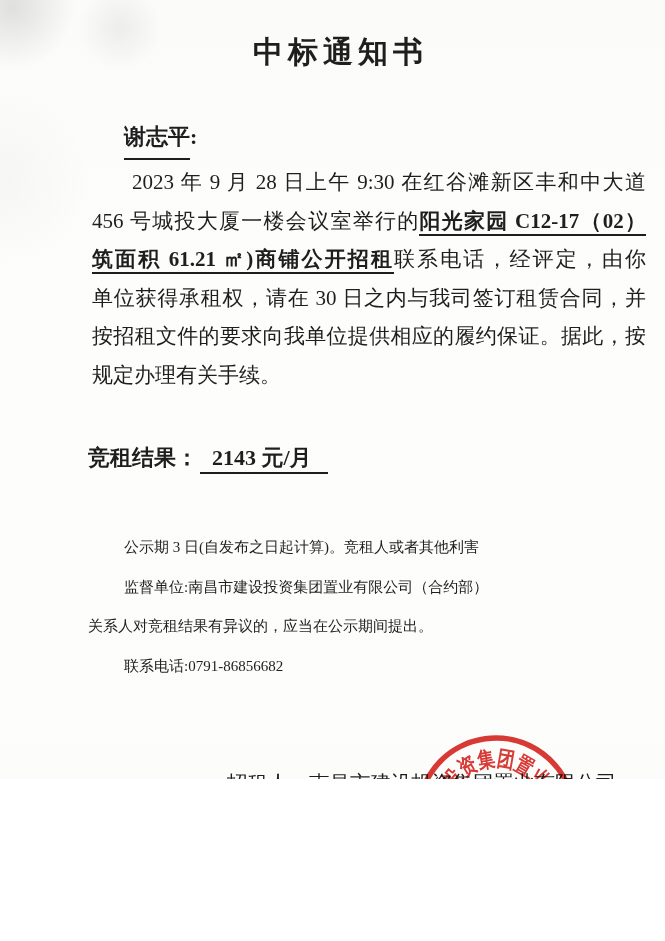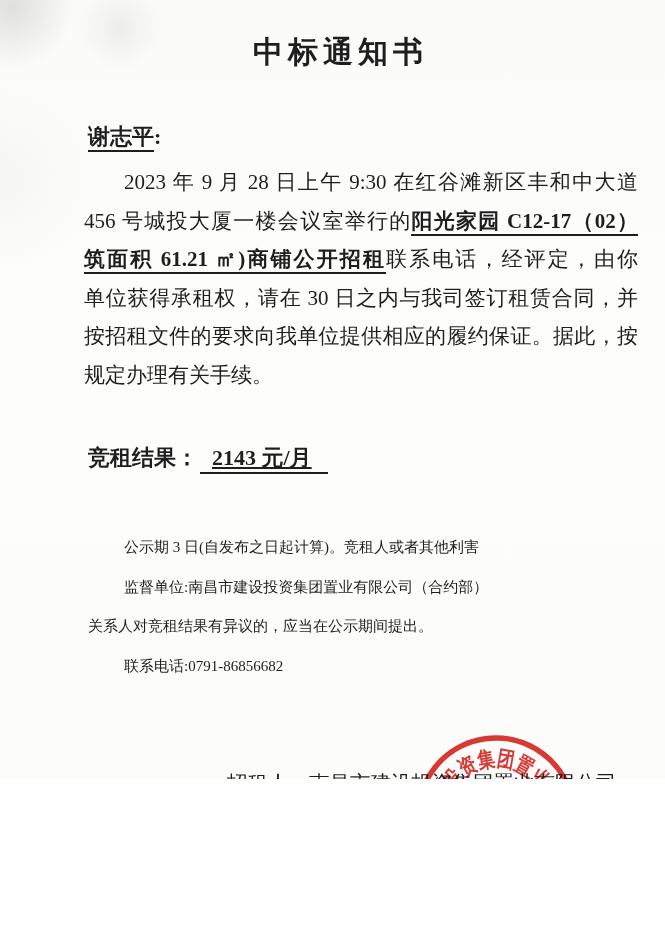--- a/index.html
+++ b/index.html
@@ -22,43 +22,42 @@
     font-size:30px;font-weight:bold;
     letter-spacing:5px;
     transform:translateX(8px);
     white-space:nowrap;
   }
   .addressee{
     position:absolute;left:88px;top:122px;
     font-size:22px;font-weight:bold;line-height:30px;
     white-space:nowrap;
   }
-  .addressee .name{border-bottom:2px solid #1e1e1e;padding-bottom:1px;}
+  .addressee .name{border-bottom:2px solid #1e1e1e;padding-bottom:9px;margin-left:36px;}
   .para1{
-    position:absolute;left:84px;top:163px;width:554px;
+    position:absolute;left:92px;top:163px;width:554px;
     font-size:21px;line-height:38.5px;
   }
   .para1 .line{white-space:nowrap;}
   .para1 .just{text-align:justify;text-align-last:justify;white-space:normal;height:38.5px;overflow:hidden;}
   .indent1{text-indent:40px;}
   .em-proj{
     font-weight:bold;
     border-bottom:2px solid #1e1e1e;
     padding-bottom:1px;
   }
   .result-line{
     position:absolute;left:88px;top:442px;
     font-size:22px;font-weight:bold;line-height:32px;
     white-space:nowrap;
   }
   .result-line .value{
     border-bottom:2px solid #1e1e1e;
     padding:0 16px 2px 12px;
     margin-left:2px;
-    text-decoration:underline;
   }
   .para2{
     position:absolute;left:88px;top:528px;width:554px;
     font-size:15px;line-height:39.5px;
   }
   .para2 .line{white-space:nowrap;}
   .indent2{text-indent:36px;}
   .lessor-line{
     position:absolute;left:227px;top:768px;
     font-size:20.5px;line-height:30px;white-space:nowrap;

